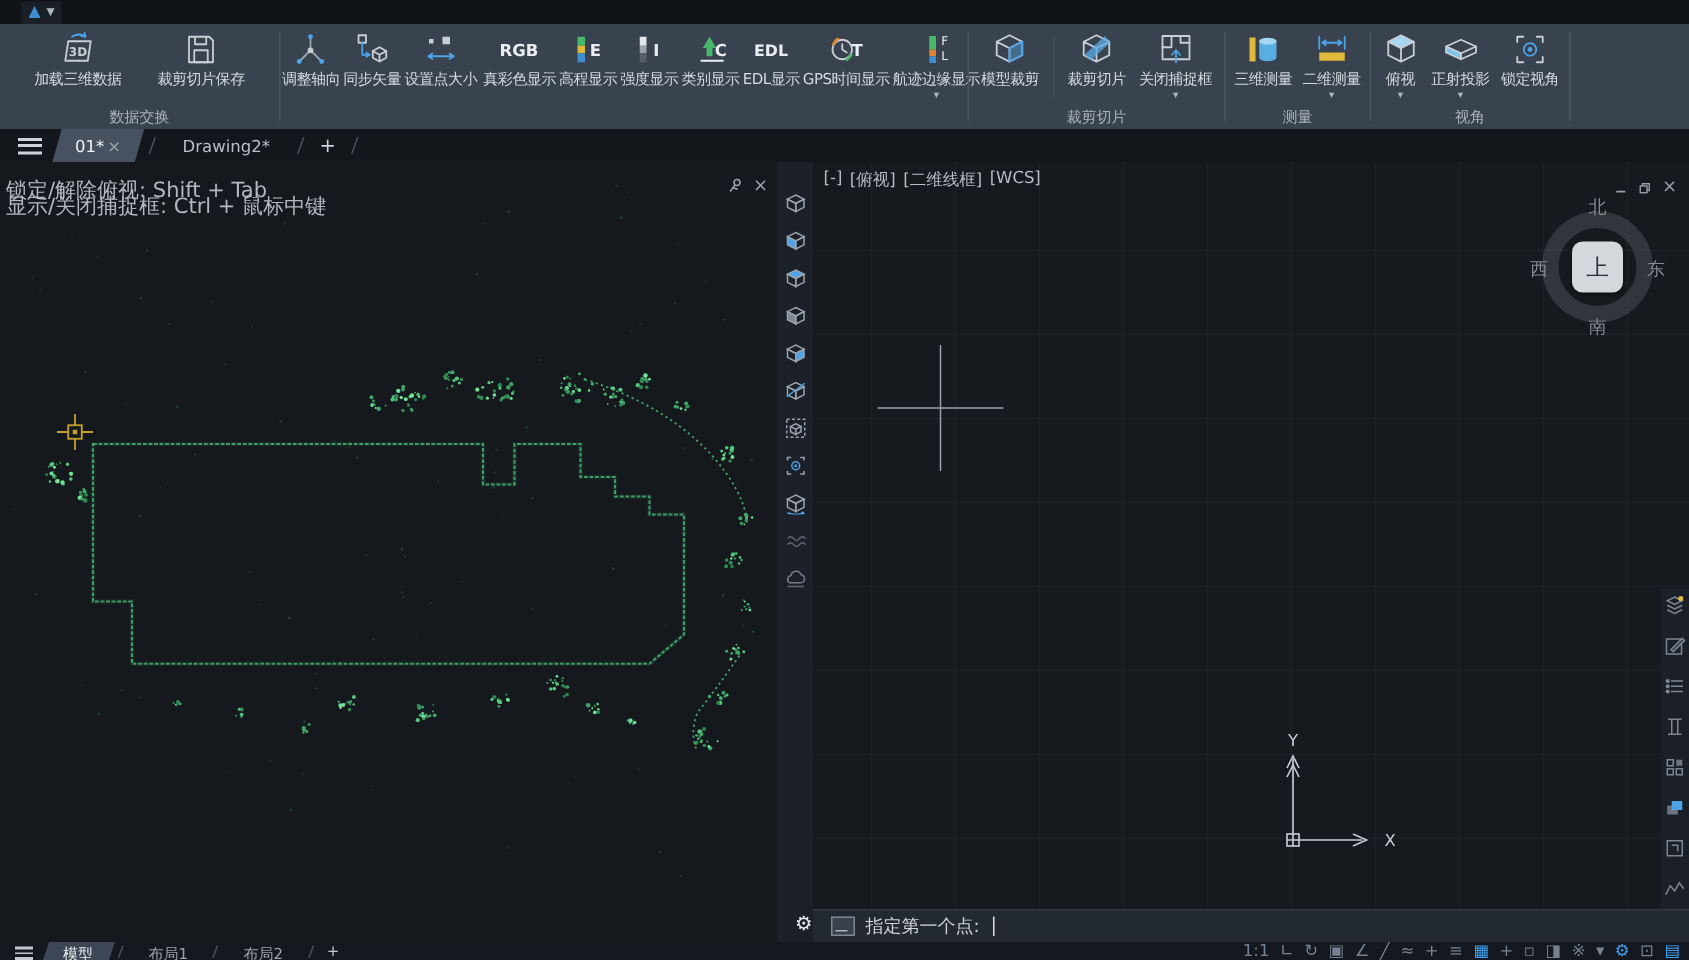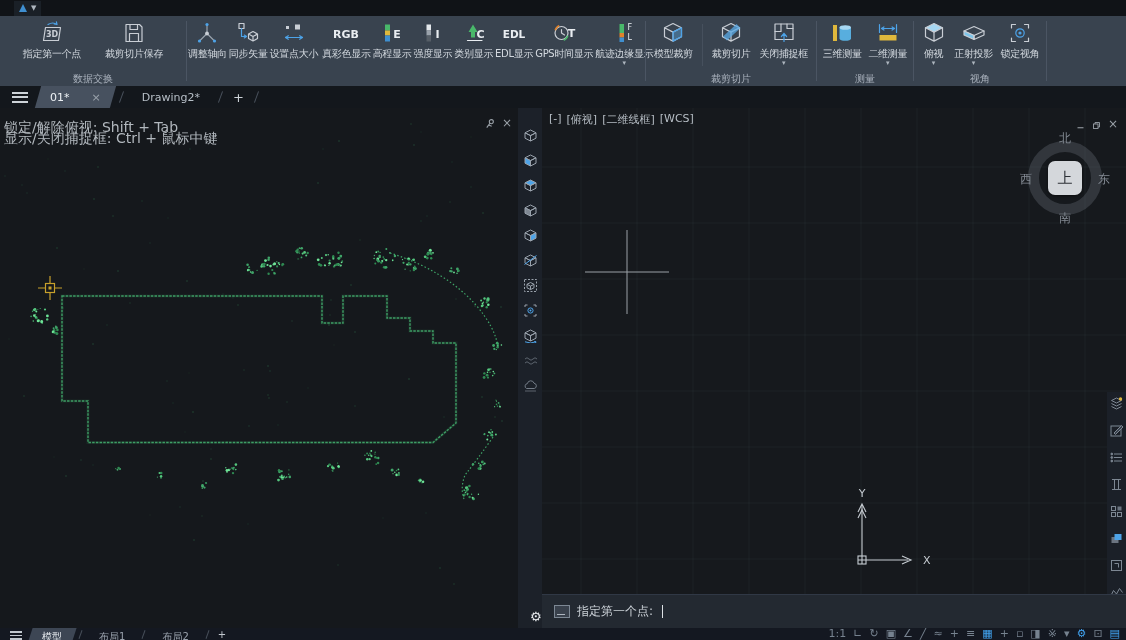--- a/index.html
+++ b/index.html
@@ -21,21 +21,21 @@
   .rgroup-buttons{flex:1;display:flex;align-items:stretch;justify-content:space-evenly;padding-top:2px;}
   .rgroup-label{height:14px;text-align:center;font-size:10px;color:#a9b1bc;line-height:13px;}
   .rbtn{display:flex;flex-direction:column;align-items:center;justify-content:flex-start;padding:0 1px;}
   .rbtn .ricon{height:30px;display:flex;align-items:center;justify-content:center;}
   .rbtn .rlabel{font-size:10px;color:#d3d9df;white-space:nowrap;line-height:12px;letter-spacing:-0.3px;}
   .rbtn .rdrop{font-size:7px;color:#aeb6bf;line-height:7px;}
   
   .tabbar{position:absolute;top:86px;left:0;right:0;height:22px;background:#13171c;display:flex;align-items:center;}
   .hamb{width:16px;margin:0 10px 0 12px;display:flex;flex-direction:column;gap:2.5px;}
   .hamb i{display:block;height:2px;background:#cdd3d8;}
-  .doc-tab{position:relative;height:22px;display:flex;align-items:center;padding:0 12px;font-size:11px;color:#b7bfc7;gap:22px;}
+  .doc-tab{position:relative;height:22px;display:flex;align-items:center;padding:0 12px;font-size:11px;color:#b7bfc7;gap:2px;}
   .doc-tab.active{color:#eef2f5;}
   .doc-tab.active .tabbg{position:absolute;inset:0;background:#47515f;transform:skewX(-16deg);z-index:0;}
   .doc-tab span{position:relative;z-index:1;}
   .tab-close{color:#9aa2ab;font-size:11px;}
   .slash{width:1px;height:12px;background:#49515c;transform:rotate(20deg);margin:0 8px;}
   .tab-add{font-size:13px;color:#cdd3d8;margin:0 4px;}
   
   .left-pane{position:absolute;left:0;top:108px;width:518px;height:520px;background:#15181c;overflow:hidden;}
   .hints{position:absolute;left:4px;top:14px;font-size:14px;line-height:11px;color:#b2b8be;z-index:3;}
   .vp-ctrl{position:absolute;display:flex;gap:7px;align-items:center;z-index:4;color:#9aa1a8;}
@@ -47,21 +47,21 @@
   .vp-header span{letter-spacing:0;}
   
   .compass{position:absolute;left:477px;top:24px;width:92px;height:92px;z-index:3;}
   .compass .ring{position:absolute;left:9px;top:9px;width:52px;height:52px;border:11px solid rgba(125,133,143,.27);border-radius:50%;}
   .compass .dir{position:absolute;font-size:12px;color:#848b94;width:14px;text-align:center;}
   .compass .dirN{left:39px;top:-2px;} .compass .dirS{left:39px;top:78px;}
   .compass .dirW{left:0px;top:39px;}  .compass .dirE{left:78px;top:39px;}
   .compass .up{position:absolute;left:29px;top:29px;width:34px;height:34px;border-radius:7px;background:#d4d7db;color:#2c3036;font-size:15px;display:flex;align-items:center;justify-content:center;box-shadow:0 1px 3px rgba(0,0,0,.5);}
   .right-toolbar{position:absolute;right:0px;top:284px;width:19px;display:flex;flex-direction:column;align-items:center;gap:8px;background:#1b2028;padding:4px 0;z-index:3;}
   
-  .cmdbar{position:absolute;left:0;bottom:0;width:584px;height:34px;background:#232931;border-top:1px solid #303845;display:flex;align-items:center;gap:7px;padding-left:12px;font-size:12px;color:#ccd2d8;box-sizing:border-box;z-index:4;}
+  .cmdbar{position:absolute;left:0;bottom:0;width:584px;height:22px;background:#232931;border-top:1px solid #303845;display:flex;align-items:center;gap:7px;padding-left:12px;font-size:12px;color:#ccd2d8;box-sizing:border-box;z-index:4;}
   .prompt-icon{width:14px;height:11px;border:1px solid #7d8894;background:#39414c;position:relative;}
   .prompt-icon i{position:absolute;left:2px;bottom:2px;width:8px;height:1px;background:#aeb6bf;}
   .caret{width:1px;height:13px;background:#dde1e5;margin-left:2px;}
   .gear-mid{position:absolute;left:530px;top:609px;font-size:13px;color:#e6e9ec;z-index:5;line-height:16px;}
   
   .statusbar{position:absolute;left:0;bottom:0;right:0;height:12px;background:#141821;display:flex;align-items:flex-start;overflow:hidden;font-size:10px;}
   .sb-hamb{width:12px;margin:3px 8px 0 10px;display:flex;flex-direction:column;gap:2px;}
   .sb-hamb i{display:block;height:1.5px;background:#c2c8ce;}
   .lay-tab{position:relative;height:16px;display:flex;align-items:center;padding:0 12px;color:#99a1ac;line-height:13px;}
   .lay-tab.active{color:#e9edf1;}
@@ -89,21 +89,21 @@
       <div class="rgroup" style="width: 186px;">
         <div class="rgroup-buttons">
           <div class="rbtn">
             <div class="ricon">
               <svg width="26" height="26" viewBox="0 0 26 26" fill="none" stroke="#c9ced5" stroke-width="1.2" stroke-linecap="round" stroke-linejoin="round">
                 <path d="M4.5 20.5 L6.5 7.5 H21.5 L19.5 20.5 Z"></path>
                 <path d="M9 4.5 Q14 1.5 18 4.5 M18 4.5 l-2.8 -0.6 M18 4.5 l-0.6 -2.6" stroke="#4da3e8"></path>
                 <text x="13" y="17" font-size="8" fill="#c9ced5" stroke="none" text-anchor="middle" font-weight="bold">3D</text>
               </svg>
             </div>
-            <div class="rlabel">指定第一个点</div>
+            <div class="rlabel">加载三维数据</div>
           </div>
           <div class="rbtn">
             <div class="ricon">
               <svg width="26" height="26" viewBox="0 0 26 26" fill="none" stroke="#c9ced5" stroke-width="1.2" stroke-linecap="round" stroke-linejoin="round">
                 <path d="M5 4.5 H18.5 L21 7 V21.5 H5 Z"></path>
                 <path d="M9 4.5 V9.5 H16.5 V4.5"></path>
                 <rect x="8.5" y="13.5" width="9" height="8"></rect>
               </svg>
             </div>
             <div class="rlabel">裁剪切片保存</div>

